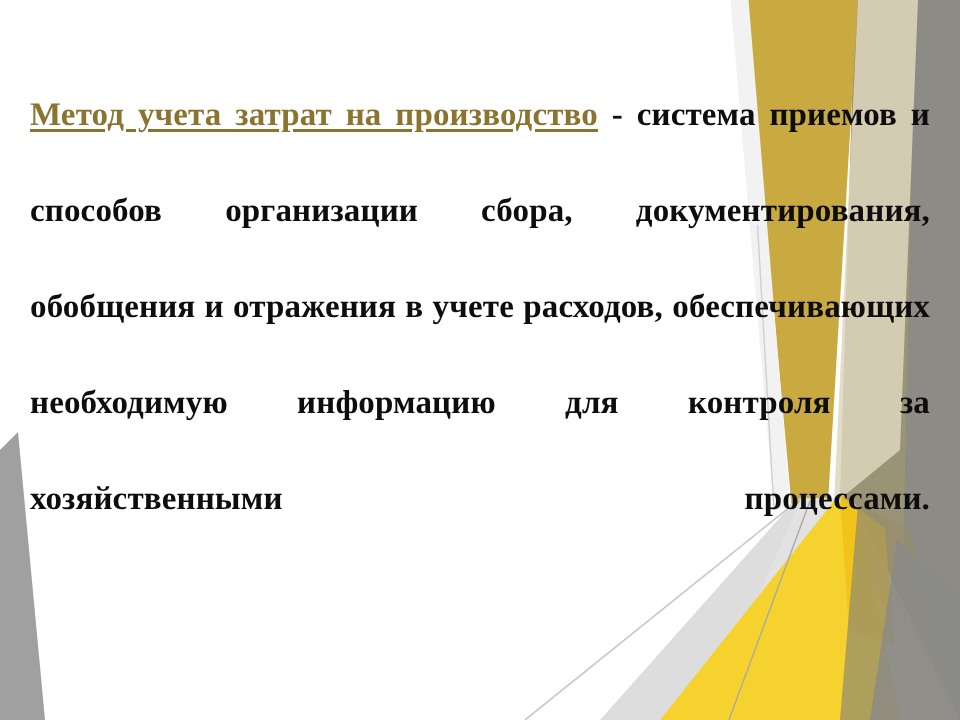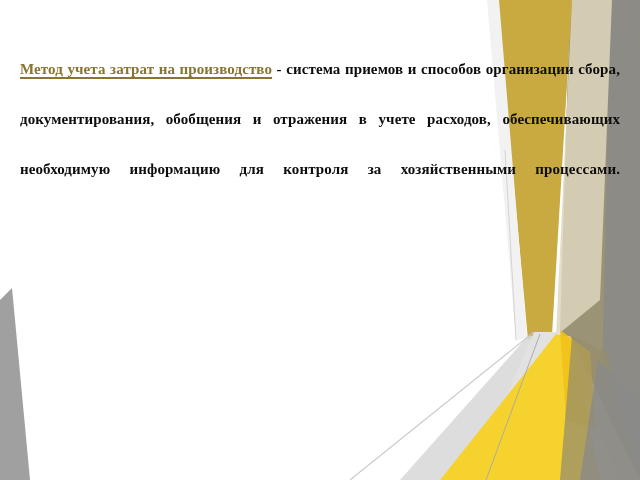--- a/index.html
+++ b/index.html
@@ -24,24 +24,24 @@
     pointer-events: none;
   }
   #text-block {
     position: absolute;
     left: 20px;
     top: 44px;
     width: 600px;
   }
   .para {
     margin: 0;
-    font-size: 15px;
+    font-size: 22px;
     font-weight: bold;
     color: #0d0d0d;
-    line-height: 50px;
+    line-height: 64px;
     text-align: justify;
     text-justify: inter-word;
     letter-spacing: 0.1px;
   }
   .para:after {
     content: "";
     display: inline-block;
     width: 100%;
     height: 0;
   }

